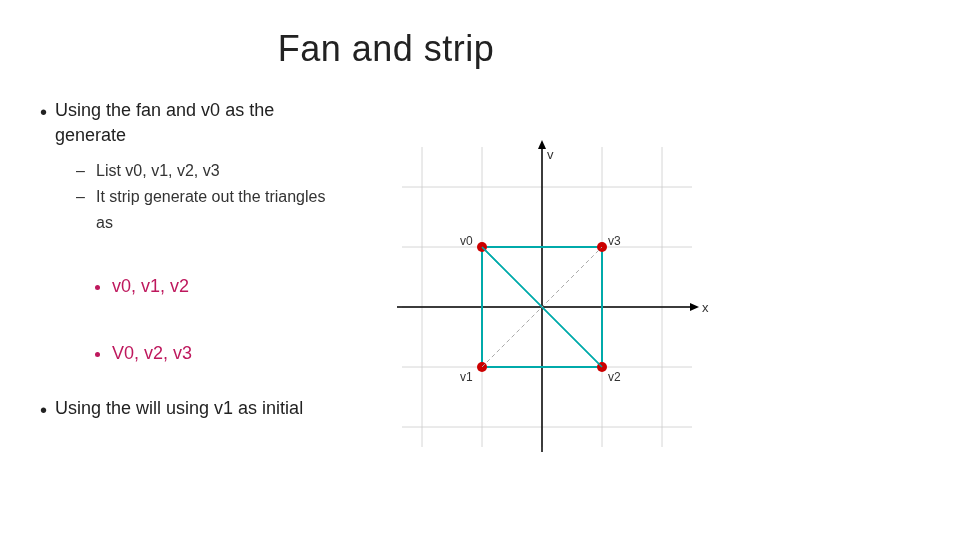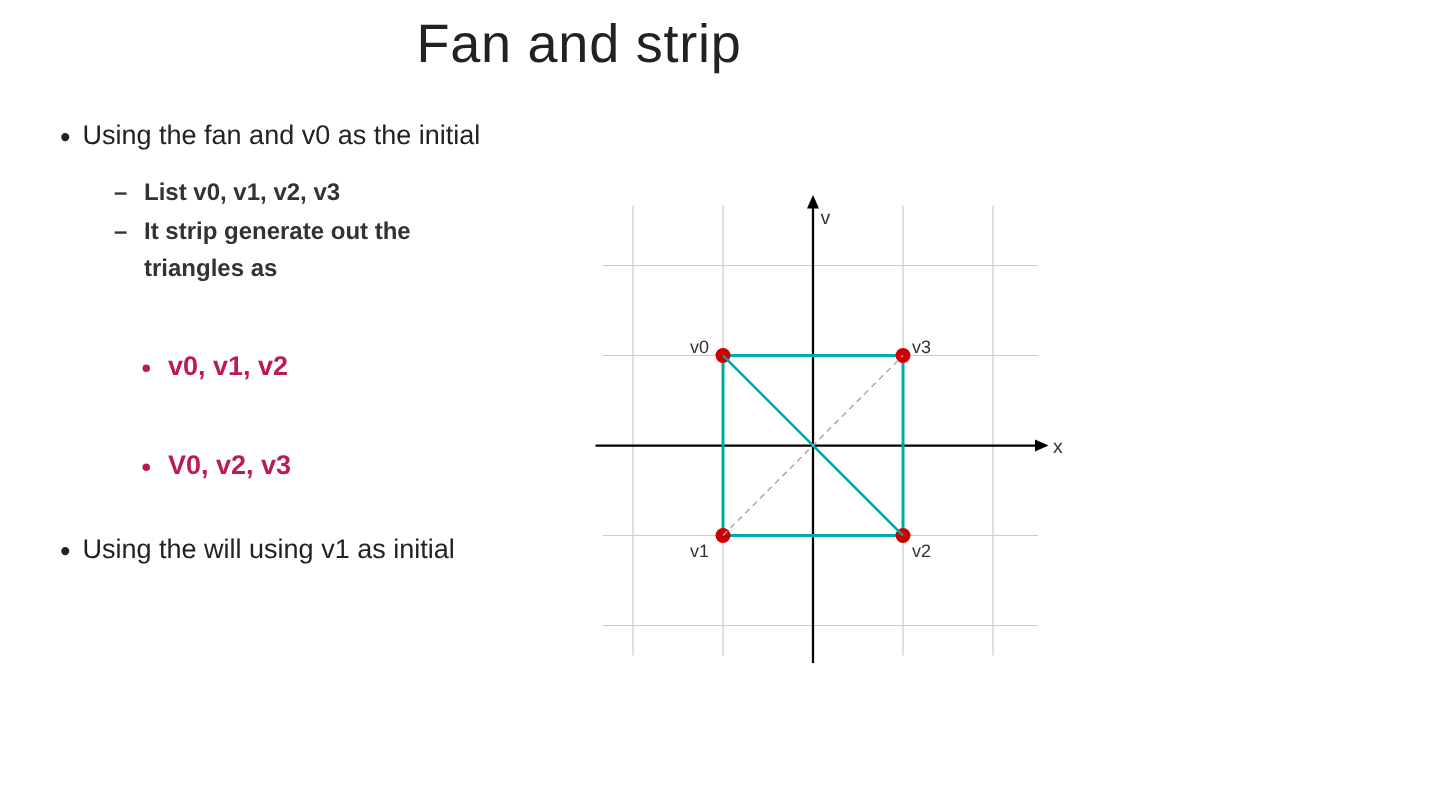--- a/index.html
+++ b/index.html
@@ -10,21 +10,21 @@
       background: #ffffff;
       font-family: 'Segoe UI', Arial, sans-serif;
       overflow: hidden;
     }
 
     .page {
       width: 772px;
       height: 540px;
       display: flex;
       flex-direction: column;
-      padding: 8px 40px 20px 40px;
+      padding: 28px 40px 20px 40px;
     }
 
     .title {
       text-align: center;
       font-size: 36px;
       font-weight: 400;
       color: #222;
       margin-bottom: 24px;
       letter-spacing: 0.5px;
     }
@@ -60,21 +60,20 @@
     }
 
     .bullet-text {
       font-size: 18px;
       line-height: 1.4;
     }
 
     .sub-list {
       margin-left: 36px;
       margin-bottom: 8px;
-      font-weight: bold;
     }
 
     .sub-item {
       font-size: 16px;
       color: #333;
       line-height: 1.6;
       position: relative;
       padding-left: 20px;
     }
 
@@ -119,21 +118,21 @@
 <body>
 
 <div class="page">
   <h1 class="title">Fan and strip</h1>
 
   <div class="content-row">
     <div class="text-section">
 
       <div class="bullet-main">
         <span class="bullet-dot">•</span>
-        <span class="bullet-text">Using the fan and v0 as the initial</span>
+        <span class="bullet-text">Using the fan and v0 as the generate</span>
       </div>
       <div class="sub-list">
         <div class="sub-item">List v0, v1, v2, v3</div>
         <div class="sub-item">It strip generate out the triangles as</div>
         <ul class="sub-sub-list">
           <li class="sub-sub-item">v0, v1, v2</li>
           <li class="sub-sub-item">V0, v2, v3</li>
         </ul>
       </div>
 

